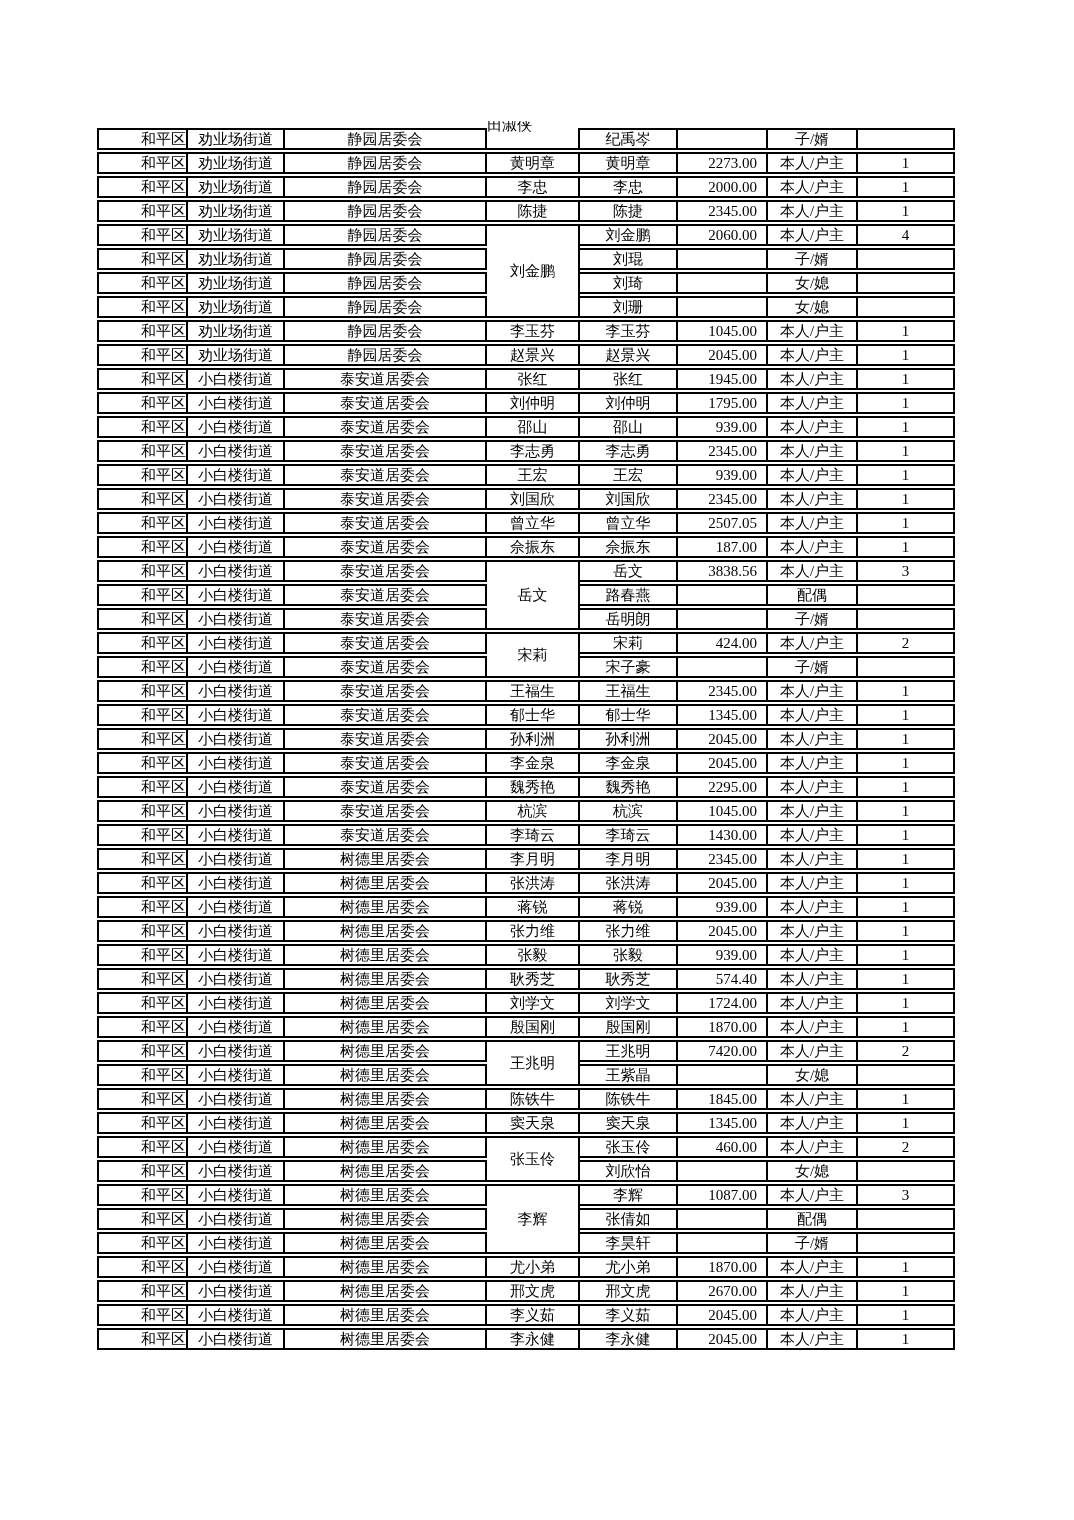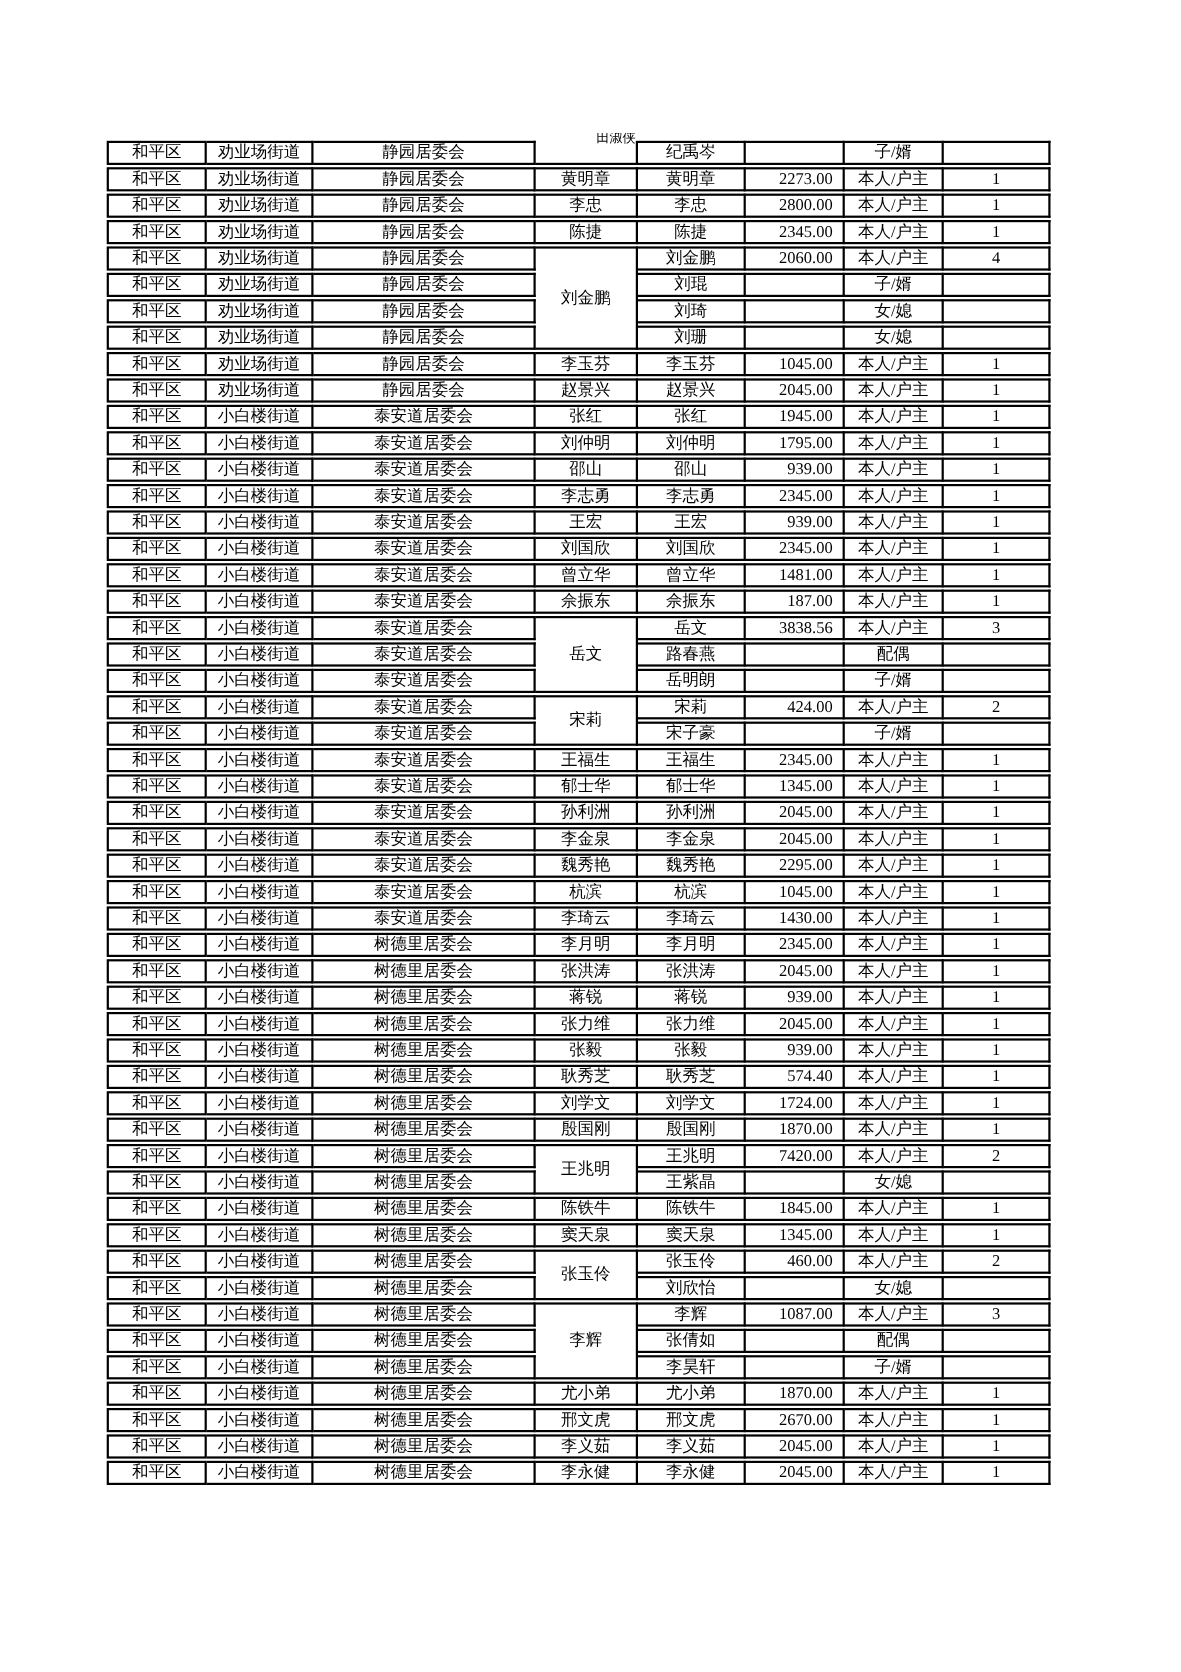--- a/index.html
+++ b/index.html
@@ -23,34 +23,34 @@
     height: 18px;
     line-height: 18px;
     padding: 0;
     margin: 0;
     text-align: center;
     vertical-align: middle;
     font-size: 15px;
     overflow: hidden;
     white-space: nowrap;
   }
-  table.roster td.first { border-left: 2px solid #000; }
+  table.roster td.first { border-left: 2px solid #000; text-align: right; }
   table.roster td.amount { text-align: right; padding-right: 9px; margin-top: 30px; }
   table.roster td.hh { overflow: visible; }
   table.roster td.hh-cont {
     border-top: none;
     position: relative;
   }
   .clipwrap {
     position: absolute; left: 0; right: 0; top: -7px; height: 14px;
     overflow: hidden;
   }
   .clipwrap span {
     position: absolute; left: 0; right: 0; bottom: 0;
-    display: block; text-align: right; line-height: 20px; font-size: 12px;
+    display: block; text-align: left; line-height: 20px; font-size: 15px;
   }
 </style>
 </head>
 <body>
 
 <div class="sheet">
   <table class="roster">
     <colgroup>
       <col style="width:91px">
       <col style="width:97px">
@@ -85,21 +85,21 @@
           <td class="amount">2273.00</td>
           <td>本人/户主</td>
           <td>1</td>
         </tr>
         <tr>
           <td class="first">和平区</td>
           <td>劝业场街道</td>
           <td>静园居委会</td>
           <td class="hh" rowspan="1">李忠</td>
           <td>李忠</td>
-          <td class="amount">2800.00</td>
+          <td class="amount">2000.00</td>
           <td>本人/户主</td>
           <td>1</td>
         </tr>
         <tr>
           <td class="first">和平区</td>
           <td>劝业场街道</td>
           <td>静园居委会</td>
           <td class="hh" rowspan="1">陈捷</td>
           <td>陈捷</td>
           <td class="amount">2345.00</td>
@@ -222,21 +222,21 @@
           <td class="amount">2345.00</td>
           <td>本人/户主</td>
           <td>1</td>
         </tr>
         <tr>
           <td class="first">和平区</td>
           <td>小白楼街道</td>
           <td>泰安道居委会</td>
           <td class="hh" rowspan="1">曾立华</td>
           <td>曾立华</td>
-          <td class="amount">1481.00</td>
+          <td class="amount">2507.05</td>
           <td>本人/户主</td>
           <td>1</td>
         </tr>
         <tr>
           <td class="first">和平区</td>
           <td>小白楼街道</td>
           <td>泰安道居委会</td>
           <td class="hh" rowspan="1">佘振东</td>
           <td>佘振东</td>
           <td class="amount">187.00</td>

